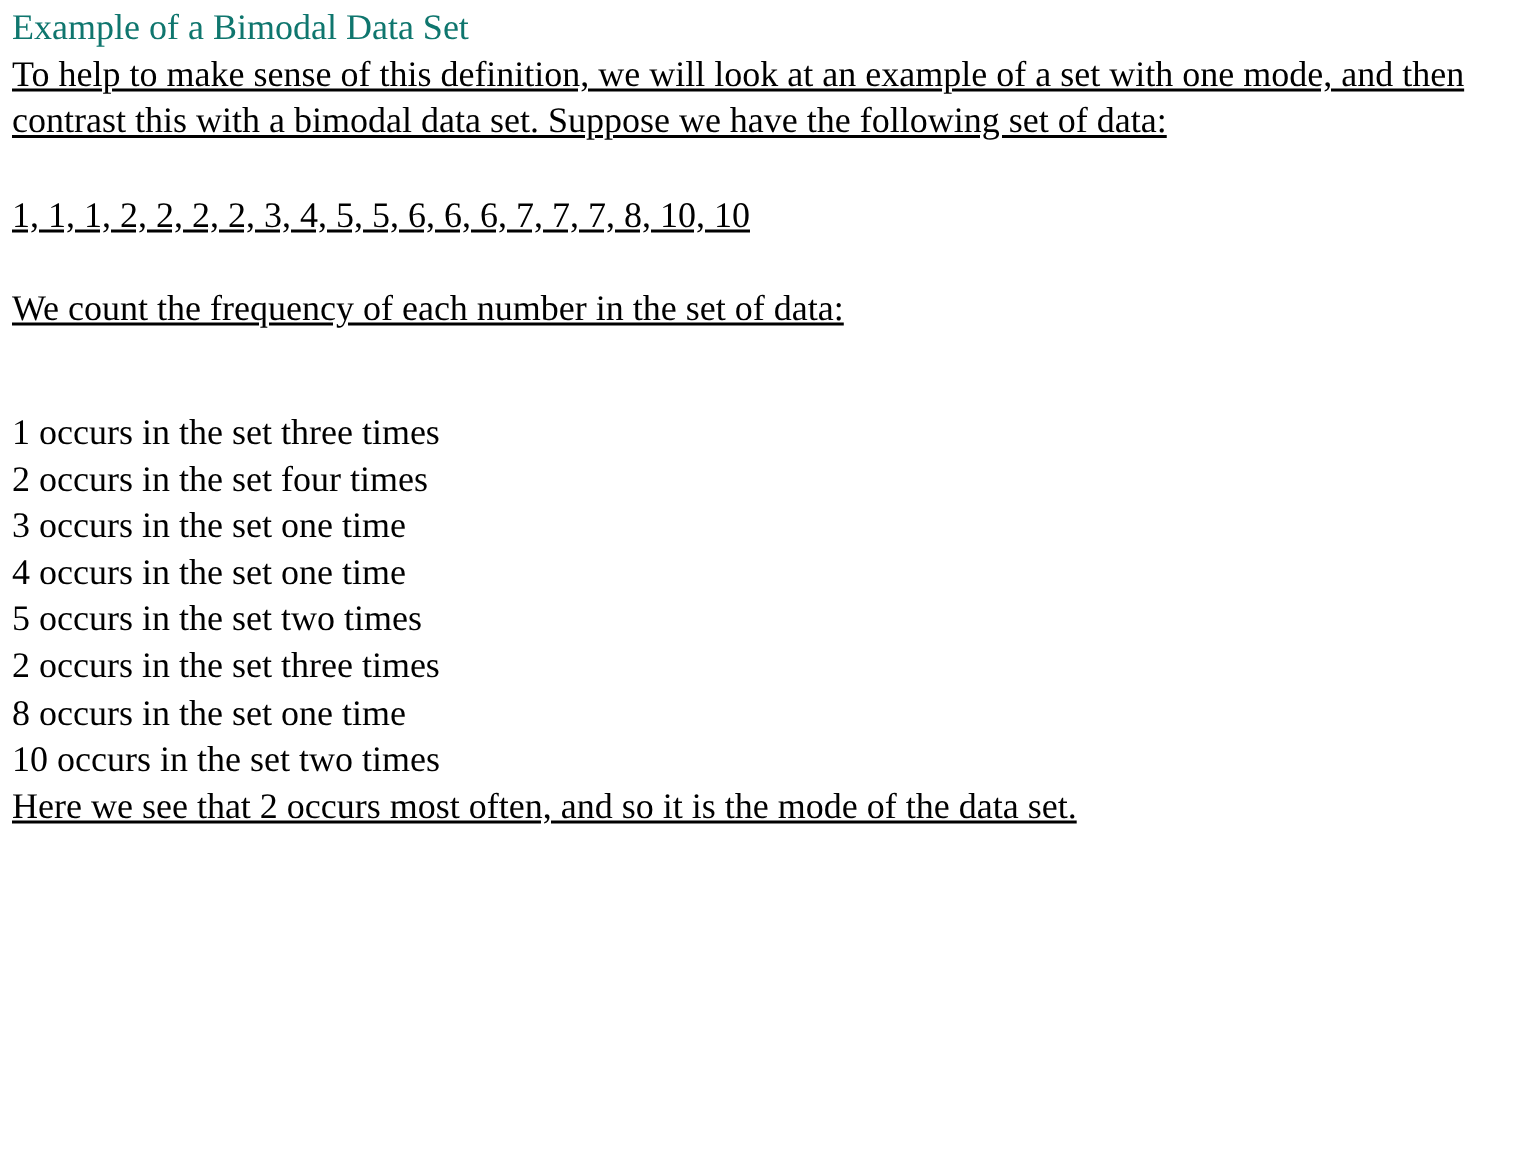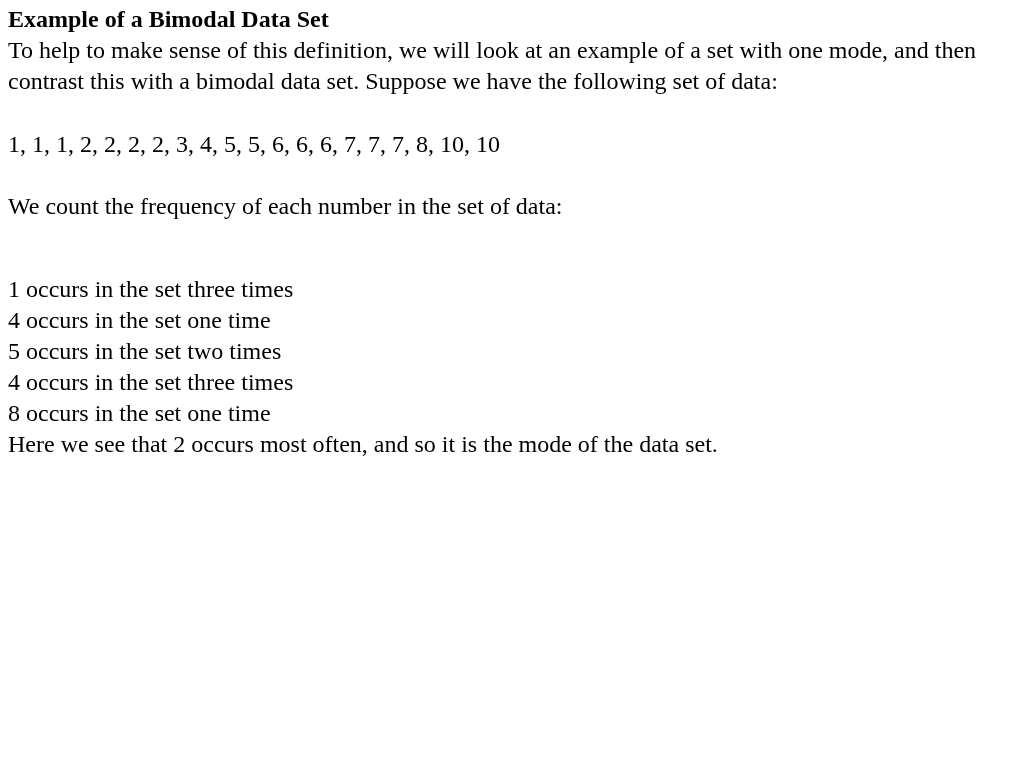--- a/index.html
+++ b/index.html
@@ -11,25 +11,26 @@
       width: 1024px;
       height: 768px;
       background: #ffffff;
       font-family: "Times New Roman", Times, serif;
       font-size: 24px;
       color: #000000;
       padding: 4px 8px;
       line-height: 1.3;
     }
     .heading {
-      color: #000000;
-      font-weight: bold;
+      color: #0f766e;
+      font-weight: normal;
     }
     .para {
       margin-bottom: 0;
+      text-decoration: underline;
     }
     .blank-line {
       height: 1.3em;
     }
     .freq-list {
       list-style: none;
       margin-top: 20px;
     }
     .freq-list li {
       line-height: 1.3;
@@ -47,19 +48,22 @@
 <div class="para">1, 1, 1, 2, 2, 2, 2, 3, 4, 5, 5, 6, 6, 6, 7, 7, 7, 8, 10, 10</div>
 
 <div class="blank-line"></div>
 
 <div class="para">We count the frequency of each number in the set of data:</div>
 
 <div class="blank-line"></div>
 
 <ul class="freq-list">
   <li>1 occurs in the set three times</li>
+  <li>2 occurs in the set four times</li>
+  <li>3 occurs in the set one time</li>
   <li>4 occurs in the set one time</li>
   <li>5 occurs in the set two times</li>
-  <li>4 occurs in the set three times</li>
+  <li>2 occurs in the set three times</li>
   <li>8 occurs in the set one time</li>
+  <li>10 occurs in the set two times</li>
 </ul>
 
 <div class="para">Here we see that 2 occurs most often, and so it is the mode of the data set.</div>
 
 </body></html>

